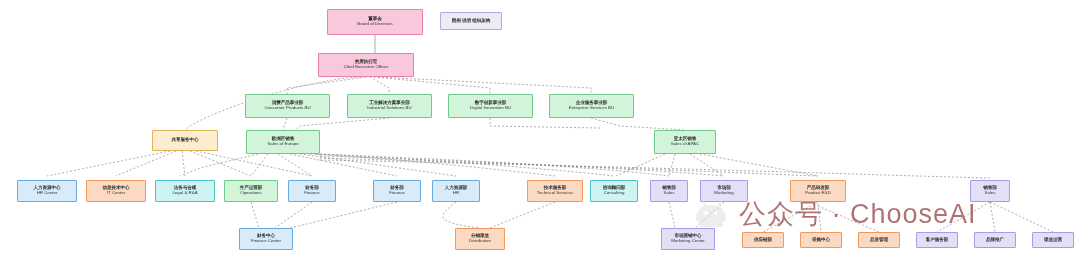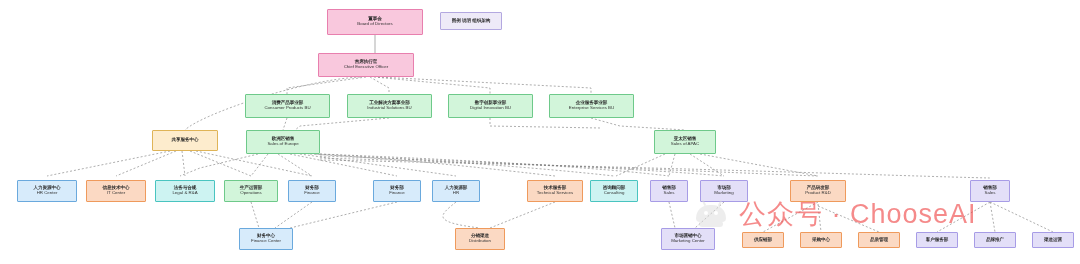--- a/index.html
+++ b/index.html
@@ -50,21 +50,21 @@
   .c-tan{background:#fdeccd;border-color:#dfb457;}
   .c-white{background:#eeeaf8;border-color:#b3a8e0;}
 
   
   #watermark{
     position:absolute;left:690px;top:196px;
     display:flex;align-items:center;gap:7px;
     pointer-events:none;opacity:0.62;
   }
   #watermark .wm-text{
-    font-size:27px;color:#ef4444;font-weight:400;
+    font-size:27px;color:#7f1d1d;font-weight:400;
     white-space:nowrap;letter-spacing:1px;
   }
   #watermark .wm-robot{
     width:42px;height:30px;position:relative;opacity:.8;
   }
   .rb-head{
     position:absolute;left:6px;top:6px;width:30px;height:17px;
     background:#dcdcdc;border-radius:14px 14px 4px 4px;
   }
   .rb-eye{position:absolute;top:12px;width:4px;height:4px;border-radius:50%;background:#fff;}

